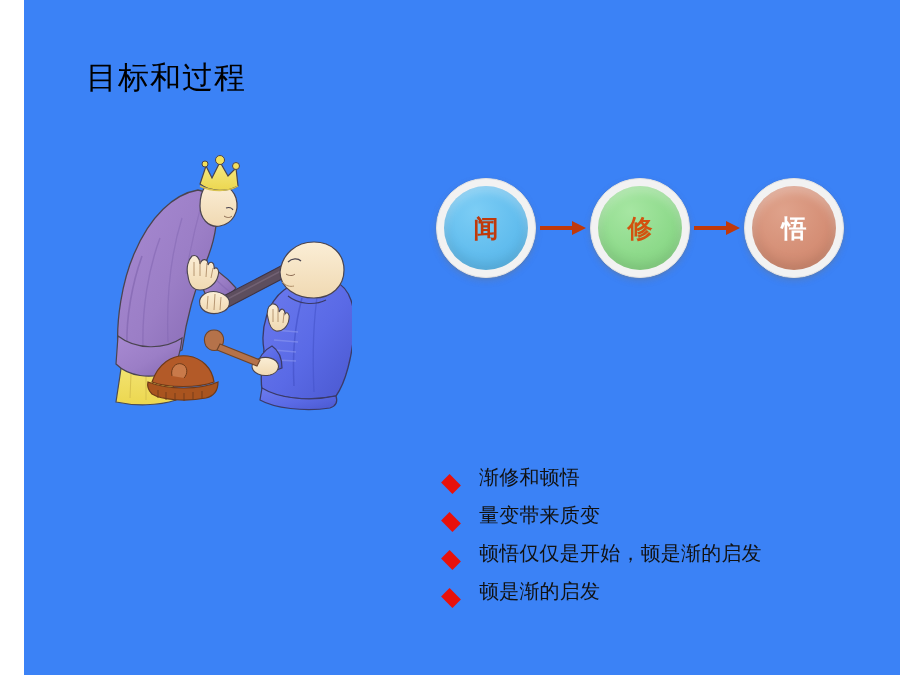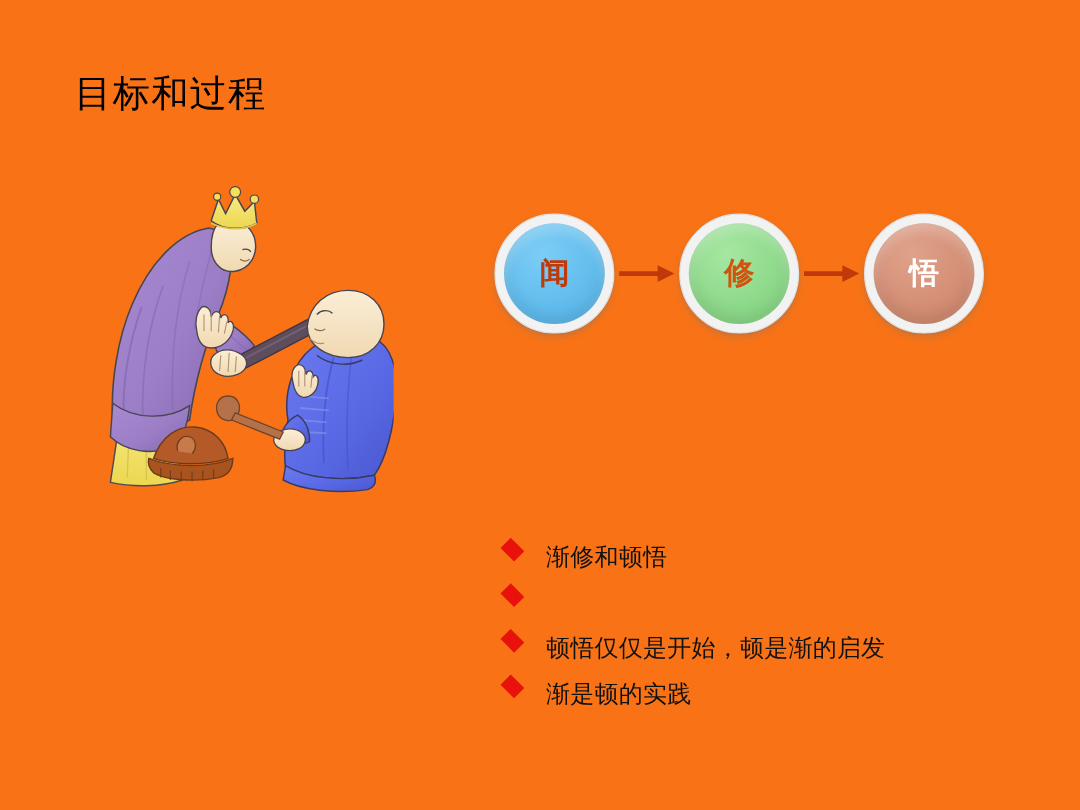--- a/index.html
+++ b/index.html
@@ -13,21 +13,22 @@
     height: 675px;
     position: relative;
     overflow: hidden;
     font-family: "Liberation Sans", "DejaVu Sans", sans-serif;
     -webkit-font-smoothing: antialiased;
   }
 
   .slide {
     position: absolute;
     inset: 0;
-    background: #f97316;
+    background: #3b82f6;
+    margin-left: 24px;
   }
 
   
   .slide-title {
     position: absolute;
     left: 62px;
     top: 58px;
     font-size: 31px;
     line-height: 40px;
     color: #000000;
@@ -107,21 +108,21 @@
 
   
   .bullets {
     position: absolute;
     left: 418px;
     top: 452px;
     width: 420px;
   }
   .bullet-row {
     display: flex;
-    align-items: flex-start;
+    align-items: flex-end;
     height: 38px;
   }
   .bullet-marker {
     flex: 0 0 16px;
     width: 12px;
     height: 12px;
     background: #e8110b;
     transform: rotate(45deg);
     margin-right: 20px;
     margin-left: 1px;
@@ -305,24 +306,25 @@
     </div>
   </div>
 
   <div class="bullets">
     <div class="bullet-row">
       <span class="bullet-marker"></span>
       <span class="bullet-text">渐修和顿悟</span>
     </div>
     <div class="bullet-row">
       <span class="bullet-marker"></span>
+      <span class="bullet-text">量变带来质变</span>
     </div>
     <div class="bullet-row">
       <span class="bullet-marker"></span>
       <span class="bullet-text">顿悟仅仅是开始，顿是渐的启发</span>
     </div>
     <div class="bullet-row">
       <span class="bullet-marker"></span>
-      <span class="bullet-text">渐是顿的实践</span>
+      <span class="bullet-text">顿是渐的启发</span>
     </div>
   </div>
 
 </div>
 
 </body></html>

